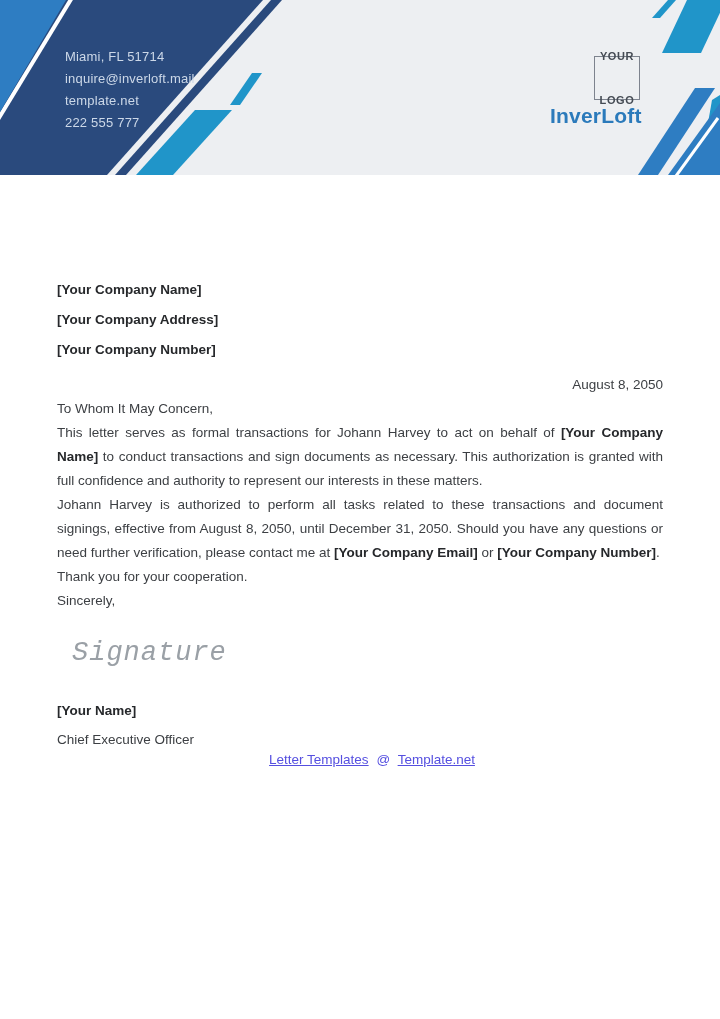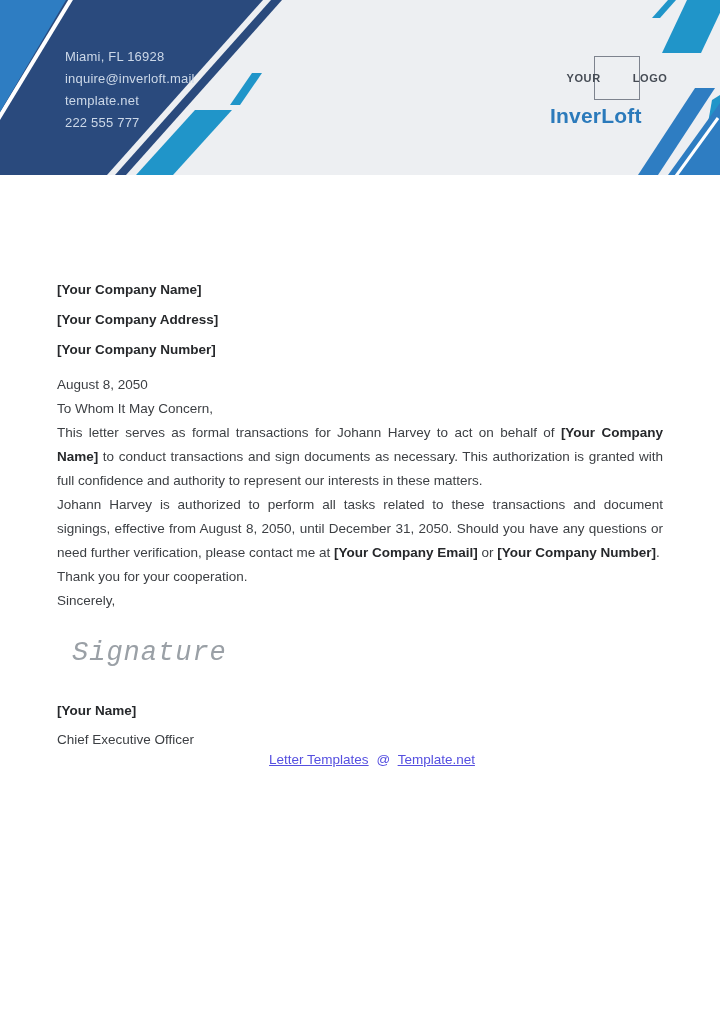--- a/index.html
+++ b/index.html
@@ -10,40 +10,40 @@
 
   
   .letterhead { position:absolute; top:0; left:0; width:720px; height:175px; }
   .letterhead svg { position:absolute; top:0; left:0; }
   .contact {
     position:absolute; top:46px; left:65px; color:#ccd8e8;
     font-size:13px; line-height:22px; font-weight:500; letter-spacing:.2px;
   }
   .logo-box {
     position:absolute; top:56px; left:594px; width:44px; height:42px;
-    border:1.5px solid #7d838e; color:#454b54; display:flex; flex-direction:row;
+    border:1.5px solid #7d838e; color:#454b54; display:flex; flex-direction:column;
     align-items:center; justify-content:center; font-size:11px; font-weight:700;
     letter-spacing:.6px; line-height:12px;gap:32px;
   }
   .brand {
     position:absolute; top:104px; left:550px; width:88px; text-align:center;
     color:#2b7abb; font-weight:700; font-size:21px; letter-spacing:.2px;
   }
 
   
   .title {
     position:absolute; top:233px; left:0; width:720px; margin:0; text-align:center;
     font-size:28px; font-weight:700; color:#1f2124; letter-spacing:.2px;
   }
   .body-text {
     position:absolute; top:283px; left:57px; width:606px;
     color:#3c3f43; font-size:13.5px;
   }
   .field { margin:0 0 16px; font-weight:700; color:#26282b; line-height:14px; }
-  .field + .line { margin-top:12px; }
+  .field + .line { margin-top:12px;text-align:right; }
   .line, .para { margin:0; line-height:24px; }
   .para { text-align:justify; }
   .b { font-weight:700; color:#26282b; }
 
   .signature {
     position:absolute; top:638px; left:72px; font-family:Liberation Mono, monospace;
     font-style:italic; font-size:27px; color:#9aa0a6; letter-spacing:1px;
   }
   .signer-name { position:absolute; top:703px; left:57px; font-weight:700; font-size:13.5px; color:#26282b; }
   .signer-title { position:absolute; top:732px; left:57px; font-size:13.5px; color:#3c3f43; }
@@ -72,21 +72,21 @@
       <polygon points="668,0 676,0 660,18 652,18" fill="#2095c9"></polygon>
       <polygon points="687,0 726,0 701,53 662,53" fill="#2095c9"></polygon>
 
       <polygon points="712,100 720,95 720,125 704,146" fill="#2095c9"></polygon>
       <polygon points="695,88 715,88 658,175 638,175" fill="#2e7dc2"></polygon>
       <polygon points="720,103 720,175 668,175" fill="#2e7dc2"></polygon>
       <line x1="718" y1="118" x2="676" y2="176" stroke="#ffffff" stroke-width="3"></line>
     </svg>
 
     <div class="contact">
-      <div>Miami, FL 16928</div>
+      <div>Miami, FL 51714</div>
       <div>inquire@inverloft.mail</div>
       <div>template.net</div>
       <div>222 555 777</div>
     </div>
 
     <div class="logo-box">
       <span>YOUR</span>
       <span>LOGO</span>
     </div>
     <div class="brand">InverLoft</div>

